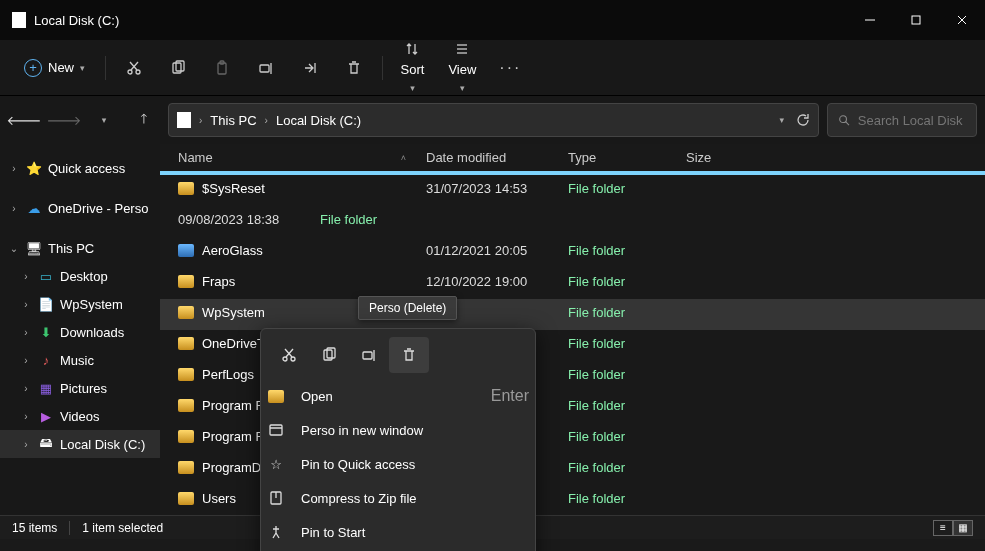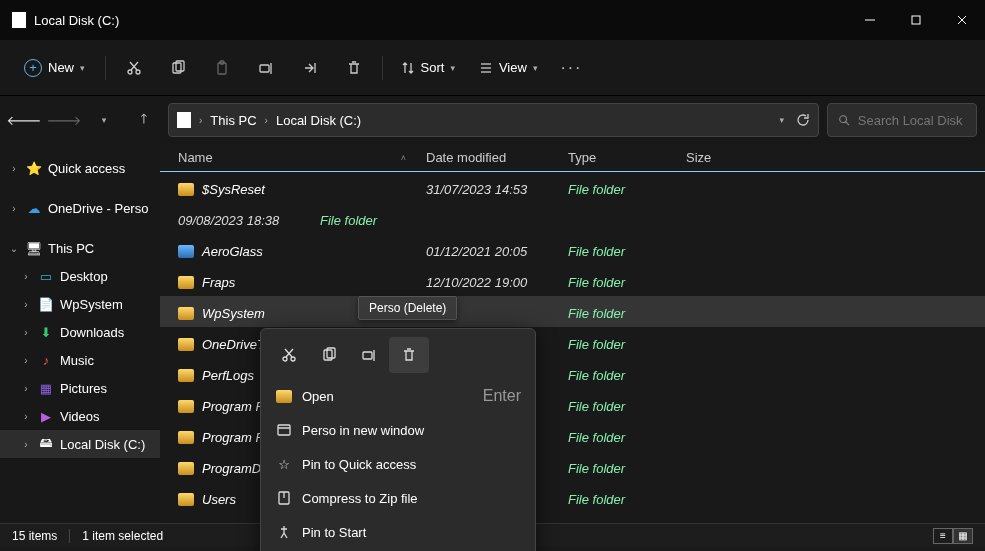--- a/index.html
+++ b/index.html
@@ -9,63 +9,63 @@
 .title-icon { width: 14px; height: 16px; background: #fff; }
 .title-text { font-size: 13px; }
 .titlebar-right { display: flex; }
 .win-btn { width: 46px; height: 40px; display: flex; align-items: center; justify-content: center; color: #fff; }
 .toolbar { height: 56px; display: flex; align-items: center; gap: 4px; padding: 0 12px; background: #181818; border-bottom: 1px solid #000; }
 .new-btn { display: flex; align-items: center; gap: 6px; padding: 6px 12px; border-radius: 4px; }
 .plus-circle { width: 18px; height: 18px; border: 1.5px solid #5fb3f0; border-radius: 50%; display: flex; align-items: center; justify-content: center; color: #5fb3f0; font-size: 13px; line-height: 1; }
 .tool-icon-btn { width: 40px; height: 36px; display: flex; align-items: center; justify-content: center; border-radius: 4px; color: #ccc; }
 .tool-icon-btn.dim { color: #666; }
 .tool-sep { width: 1px; height: 24px; background: #333; margin: 0 4px; }
-.tool-label-btn { display: flex; align-items: center; gap: 6px; padding: 6px 10px; border-radius: 4px; }
+.tool-label-btn { display: flex; align-items: center; gap: 6px; padding: 6px 10px; border-radius: 4px; flex-direction: column; }
 .chev { font-size: 9px; color: #aaa; }
 .addrbar { height: 48px; display: flex; align-items: center; gap: 8px; padding: 0 8px; background: #181818; }
 .nav-btn { width: 32px; height: 32px; display: flex; align-items: center; justify-content: center; color: #ddd; border-radius: 4px; }
 .nav-btn.dim { color: #666; }
 .breadcrumb { flex: 1; height: 34px; background: #2c2c2c; border: 1px solid #444; border-radius: 4px; display: flex; align-items: center; padding: 0 8px; gap: 6px; }
 .bc-icon { width: 14px; height: 16px; background: #fff; }
 .bc-chev { font-size: 10px; color: #aaa; margin: 0 2px; }
 .bc-seg { color: #fff; }
 .bc-refresh { margin-left: auto; display: flex; gap: 12px; align-items: center; }
 .search-box { width: 150px; height: 34px; background: #2c2c2c; border: 1px solid #444; border-radius: 4px; display: flex; align-items: center; padding: 0 10px; gap: 8px; color: #888; }
 .search-box input { background: transparent; border: none; color: #888; outline: none; width: 100%; font-size: 13px; }
 .main { display: flex; height: 395px; }
 .sidebar { width: 160px; background: #181818; padding-top: 10px; overflow: hidden; }
 .side-item { display: flex; align-items: center; gap: 6px; padding: 6px 6px 6px 8px; font-size: 13px; white-space: nowrap; }
 .side-item .exp { width: 12px; text-align: center; color: #aaa; font-size: 10px; }
 .side-item.sel { background: #2d2d2d; }
 .side-ico { width: 16px; height: 16px; display: flex; align-items: center; justify-content: center; font-size: 13px; }
 .side-group-gap { height: 12px; }
 .content { flex: 1; background: #191919; position: relative; }
-.col-header { display: flex; padding: 6px 0 6px 18px; color: #ccc; font-size: 13px; border-bottom: 1px solid #7dd3fc; }
+.col-header { display: flex; padding: 6px 0 6px 18px; color: #ccc; font-size: 13px; border-bottom: 4px solid #7dd3fc; }
 .col-name { width: 248px; display: flex; align-items: center; gap: 8px; }
 .col-date { width: 142px; }
 .col-type { width: 118px; }
 .col-size { width: 80px; }
 .sort-arrow { font-size: 9px; color: #888; }
 .rows { }
-.row { display: flex; align-items: flex-end; padding: 6px 0 6px 18px; height: 31px; font-style: italic; }
+.row { display: flex; align-items: flex-start; padding: 6px 0 6px 18px; height: 31px; }
 .row.sel { background: #353535; }
 .row .name-cell { width: 248px; display: flex; align-items: center; gap: 8px; }
 .row .date-cell { width: 142px; color: #ddd; }
 .row .type-cell { width: 118px; color: #86efac; }
 .folder-ico { width: 16px; height: 13px; background: linear-gradient(#ffd86b,#c78f1e); border-radius: 2px; position: relative; }
 .folder-ico.blue { background: linear-gradient(#6bb8ff,#2d6db3); }
-.statusbar { position: absolute; bottom: 4px; left: 0; right: 0; height: 24px; background: #1d1d1d; display: flex; align-items: center; padding: 0 12px; gap: 12px; font-size: 12px; border-top: 1px solid #333; }
+.statusbar { position: absolute; bottom: 12px; left: 0; right: 0; height: 24px; background: #1d1d1d; display: flex; align-items: center; padding: 0 12px; gap: 12px; font-size: 12px; border-top: 1px solid #333; }
 .status-sep { width: 1px; height: 14px; background: #444; }
 .view-toggle { margin-left: auto; display: flex; }
 .view-toggle div { width: 20px; height: 16px; border: 1px solid #666; display:flex; align-items:center; justify-content:center; font-size:10px; }
 .context-menu { position: absolute; left: 260px; top: 328px; width: 276px; background: #2b2b2b; border: 1px solid #444; border-radius: 6px; box-shadow: 0 4px 20px rgba(0,0,0,0.6); overflow: hidden; padding-bottom: 4px; }
 .ctx-iconrow { display: flex; padding: 8px 8px 6px 8px; gap: 0; }
 .ctx-iconbtn { width: 40px; height: 36px; display: flex; align-items: center; justify-content: center; border-radius: 4px; color: #ddd; }
 .ctx-iconbtn.hl { background: #3d3d3d; }
-.ctx-item { display: flex; align-items: center; gap: 9px; padding: 8px 14px; }
+.ctx-item { display: flex; align-items: center; gap: 16px; padding: 8px 6px; }
 .ctx-item .ico { width: 18px; height: 18px; display: flex; align-items: center; justify-content: center; color: #ddd; }
 .ctx-hint { margin-left: auto; color: #999; font-size: 16px; }
 .tooltip { position: absolute; left: 358px; top: 296px; background: #3a3a3a; border: 1px solid #555; padding: 4px 10px; font-size: 12px; border-radius: 2px; box-shadow: 0 2px 6px rgba(0,0,0,0.5); }
 svg { display: block; }
 </style>
 </head>
 <body>
 
 <div class="titlebar">
   <div class="titlebar-left">

